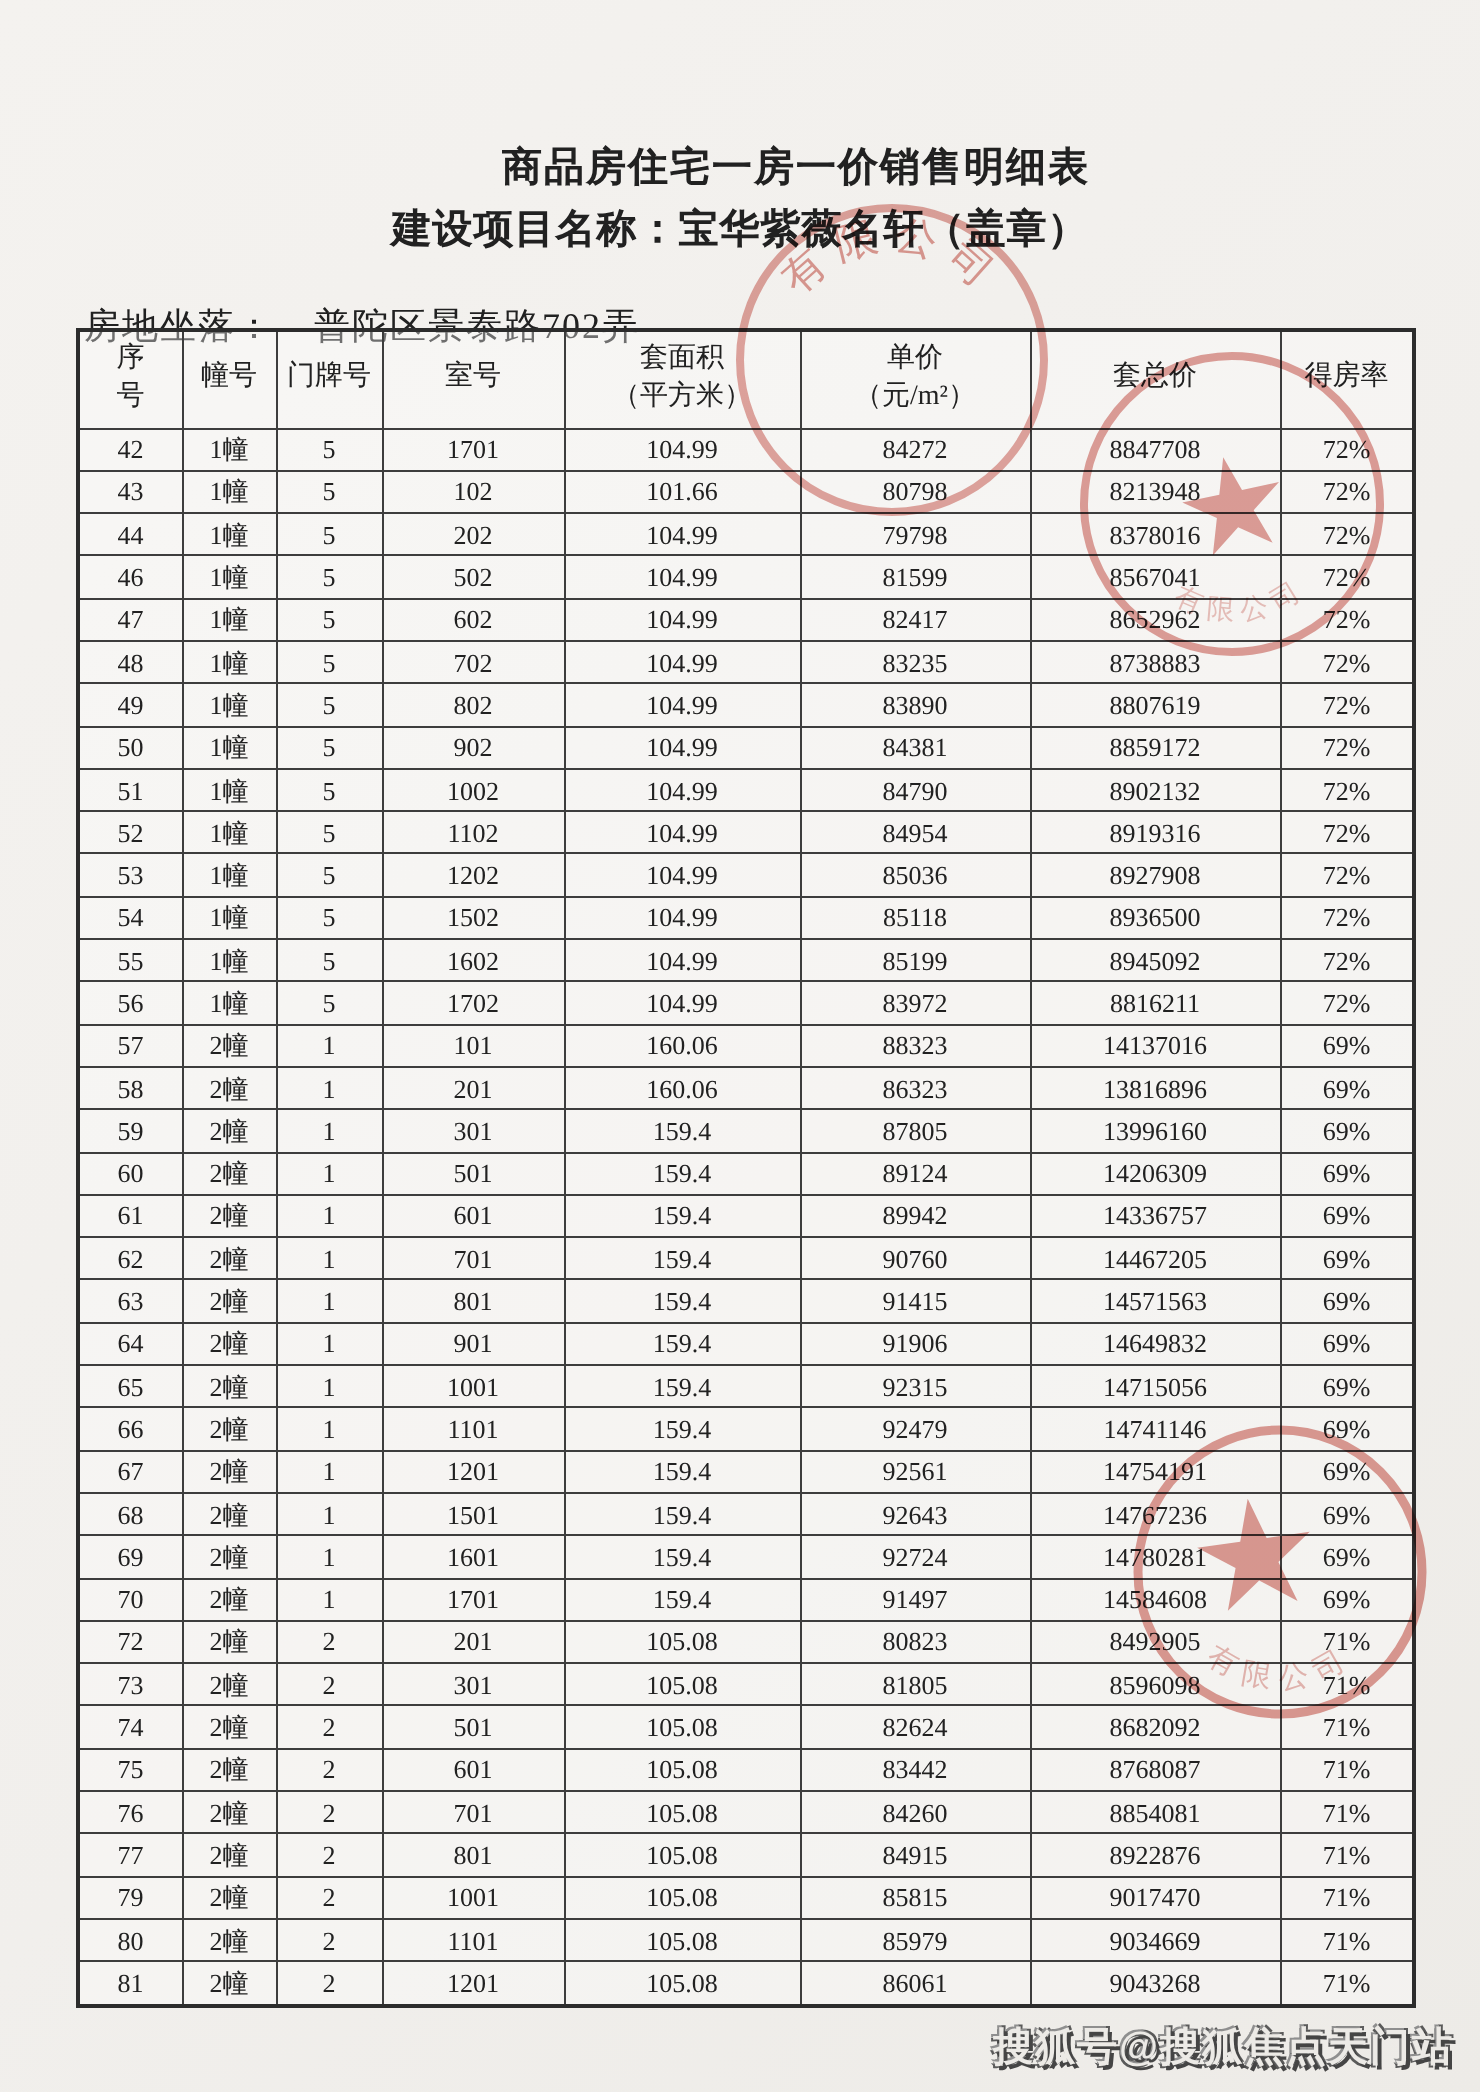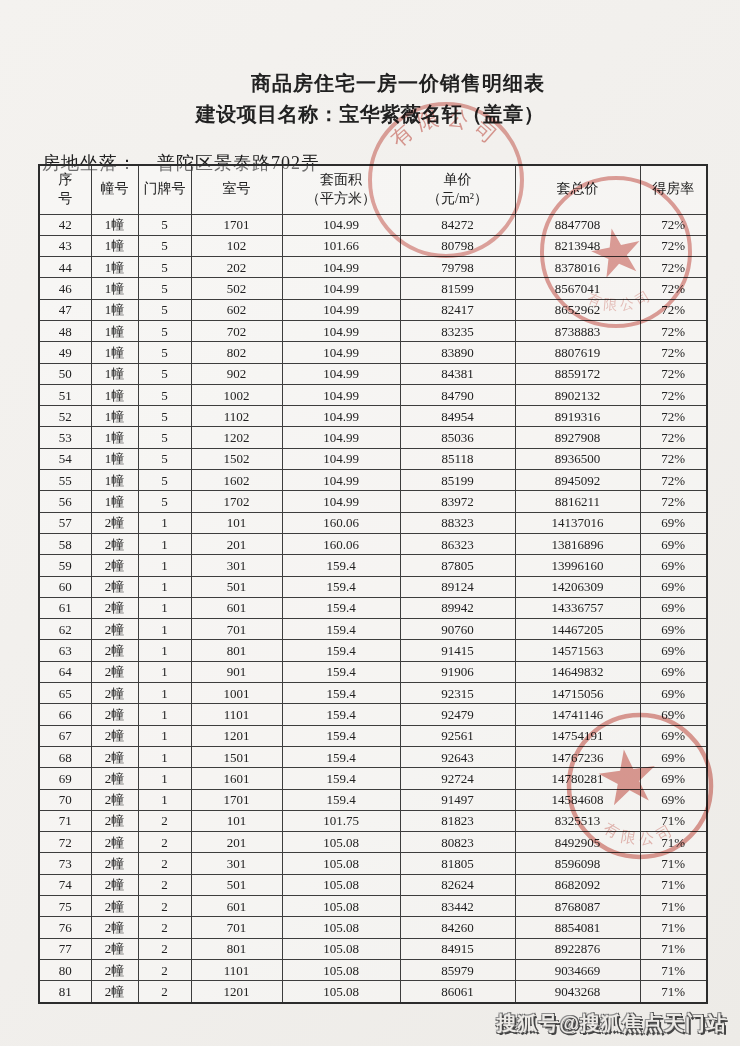--- a/index.html
+++ b/index.html
@@ -361,30 +361,20 @@
           <td>70</td>
           <td>2幢</td>
           <td>1</td>
           <td>1701</td>
           <td>159.4</td>
           <td>91497</td>
           <td>14584608</td>
           <td>69%</td>
         </tr>
         <tr>
-          <td>71</td>
-          <td>2幢</td>
-          <td>2</td>
-          <td>101</td>
-          <td>101.75</td>
-          <td>81823</td>
-          <td>8325513</td>
-          <td>71%</td>
-        </tr>
-        <tr>
           <td>72</td>
           <td>2幢</td>
           <td>2</td>
           <td>201</td>
           <td>105.08</td>
           <td>80823</td>
           <td>8492905</td>
           <td>71%</td>
         </tr>
         <tr>
@@ -428,20 +418,30 @@
           <td>71%</td>
         </tr>
         <tr>
           <td>77</td>
           <td>2幢</td>
           <td>2</td>
           <td>801</td>
           <td>105.08</td>
           <td>84915</td>
           <td>8922876</td>
+          <td>71%</td>
+        </tr>
+        <tr>
+          <td>79</td>
+          <td>2幢</td>
+          <td>2</td>
+          <td>1001</td>
+          <td>105.08</td>
+          <td>85815</td>
+          <td>9017470</td>
           <td>71%</td>
         </tr>
         <tr>
           <td>80</td>
           <td>2幢</td>
           <td>2</td>
           <td>1101</td>
           <td>105.08</td>
           <td>85979</td>
           <td>9034669</td>

